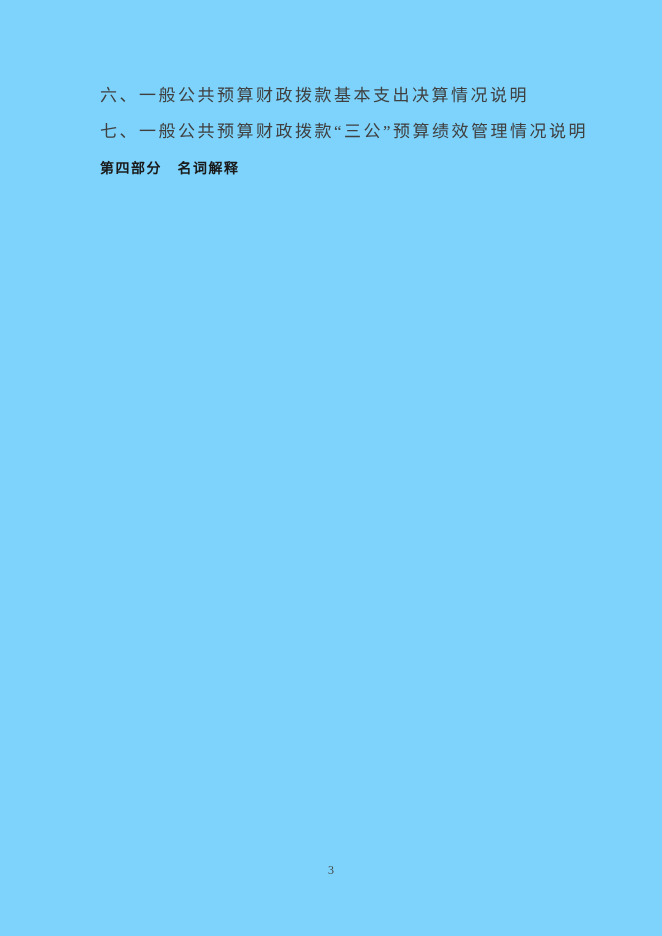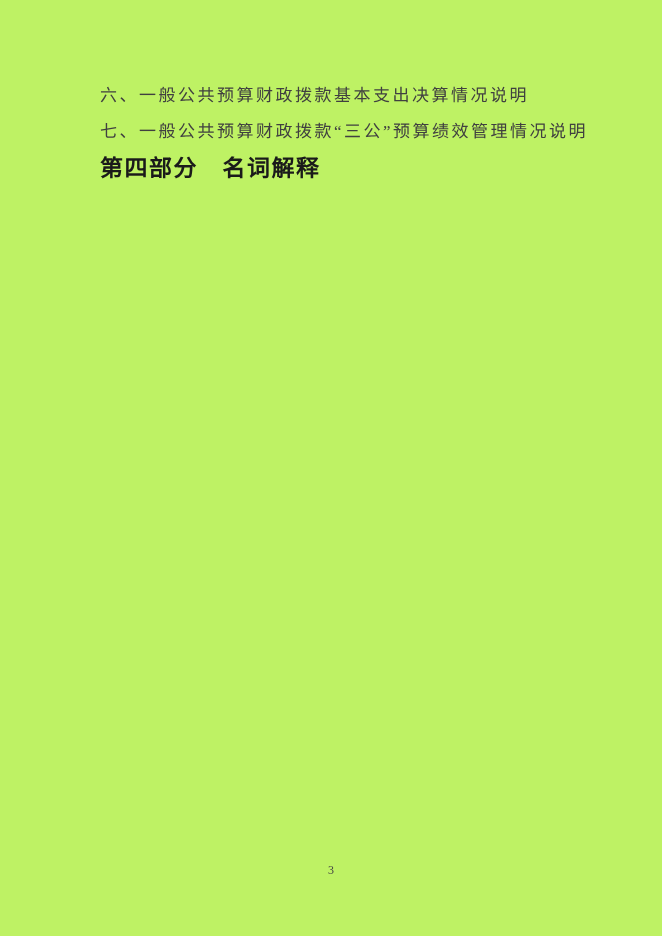--- a/index.html
+++ b/index.html
@@ -10,21 +10,21 @@
   body {
     width: 662px;
     height: 936px;
     background: #ffffff;
     position: relative;
     overflow: hidden;
   }
   .page {
     position: absolute;
     inset: 0;
-    background: #bef264;
+    background: #7dd3fc;
   }
   .toc {
     position: absolute;
     left: 100px;
     top: 78px;
   }
   .toc-line {
     margin: 0;
     padding: 0;
     height: 36px;
@@ -35,21 +35,21 @@
     letter-spacing: 2.5px;
     color: #404040;
     white-space: nowrap;
   }
   .section-heading {
     margin: 0;
     padding: 0;
     height: 36px;
     line-height: 36px;
     font-family: "Liberation Sans", "DejaVu Sans", sans-serif;
-    font-size: 23px;
+    font-size: 14px;
     font-weight: bold;
     letter-spacing: 1.5px;
     color: #1a1a1a;
     white-space: nowrap;
   }
   .footer {
     position: absolute;
     left: 0;
     top: 860px;
     width: 100%;

